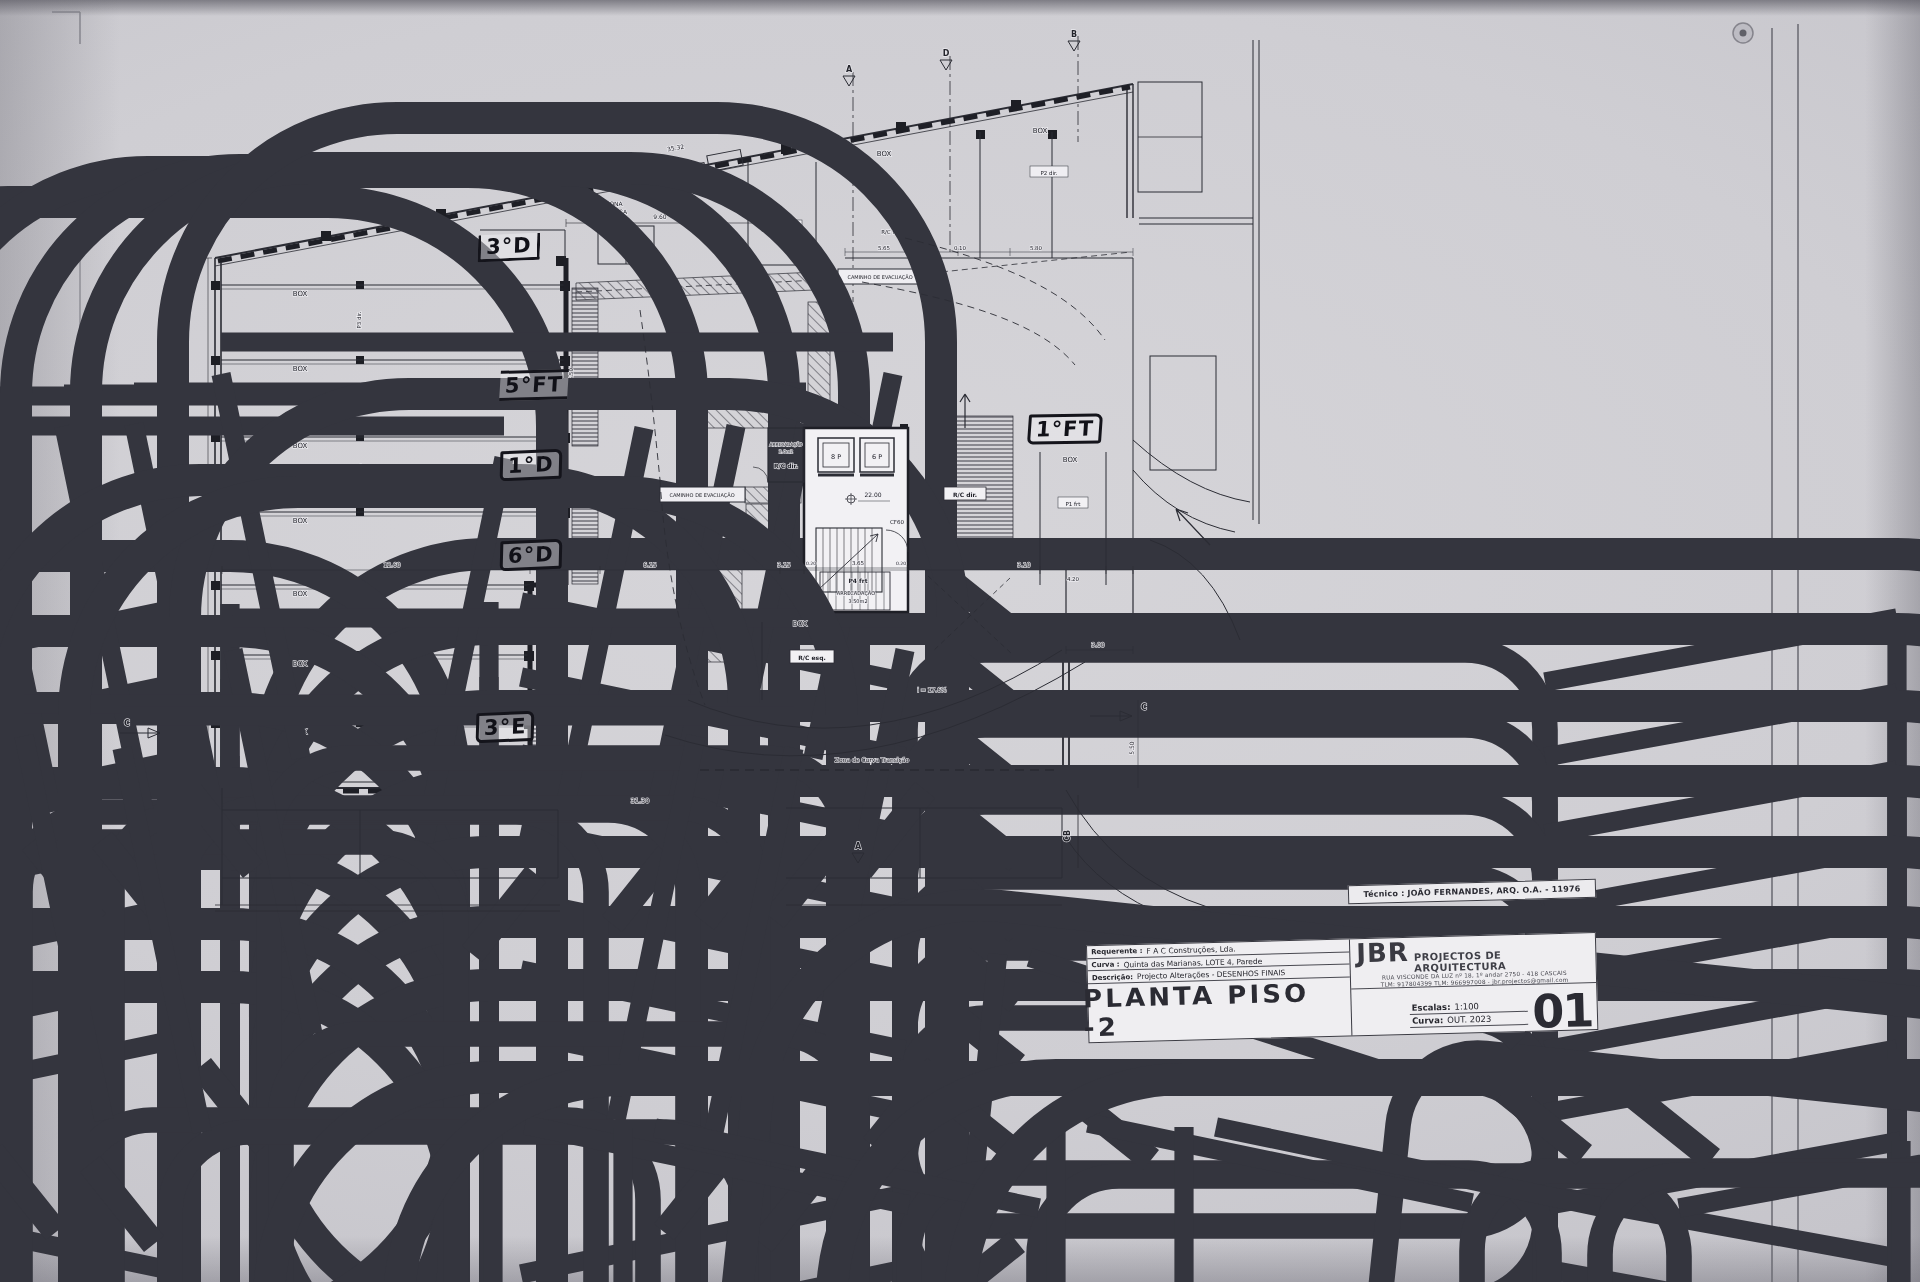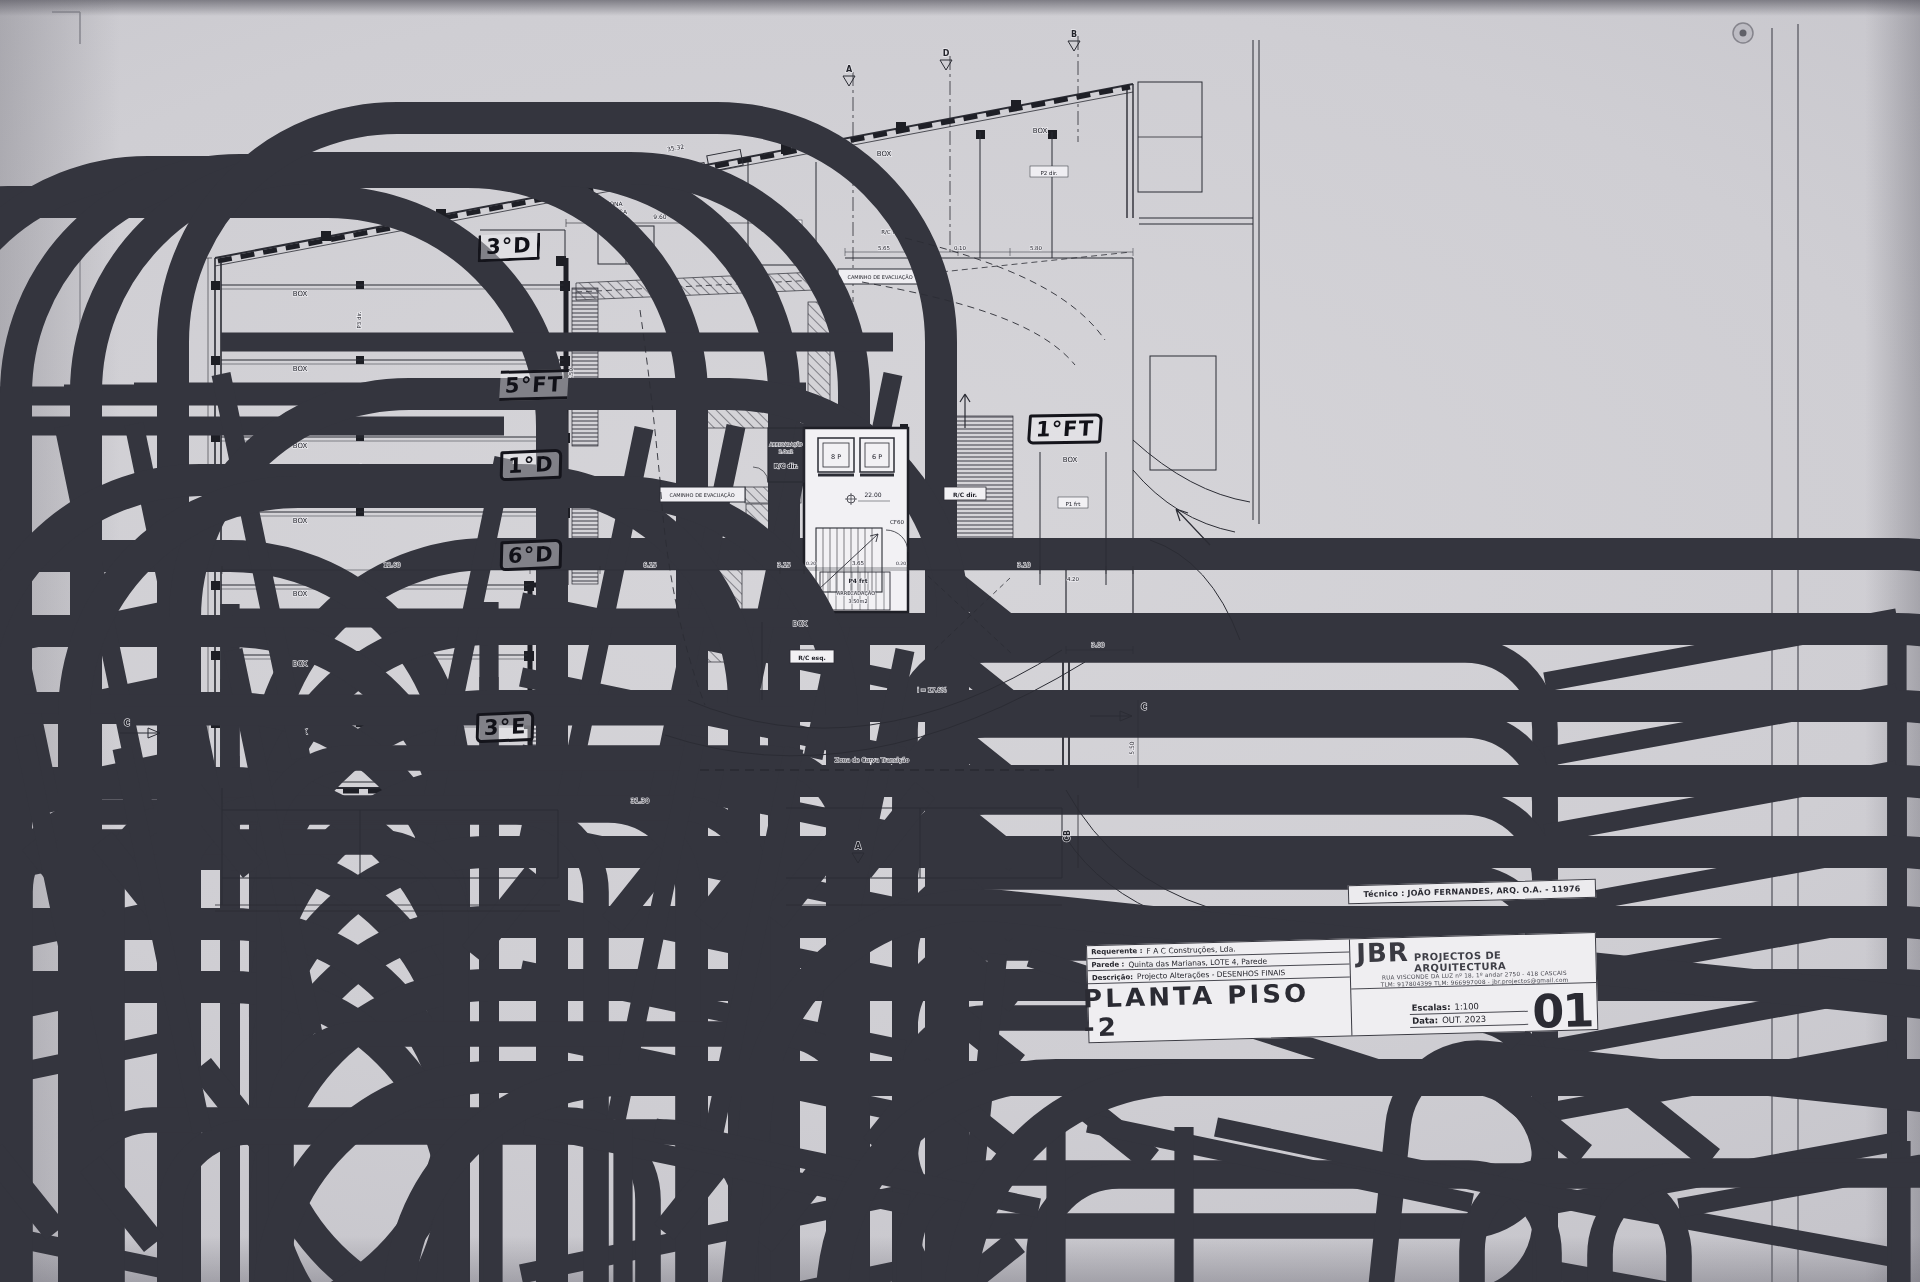--- a/index.html
+++ b/index.html
@@ -401,21 +401,21 @@
 
 <div class="tblock">
   <div class="tec-bar">Técnico : JOÃO FERNANDES, ARQ.   O.A. - 11976</div>
   <div class="main-block">
     <div class="mb-left">
       <div class="mb-row">
         <span class="lbl">Requerente :</span>
         <span>F A C Construções, Lda.</span>
       </div>
       <div class="mb-row">
-        <span class="lbl">Parede :</span>
+        <span class="lbl">Curva :</span>
         <span>Quinta das Marianas, LOTE 4, Parede</span>
       </div>
       <div class="mb-row">
         <span class="lbl">Descrição:</span>
         <span>Projecto Alterações - DESENHOS FINAIS</span>
       </div>
       <div class="mb-title">PLANTA PISO -2</div>
     </div>
     <div class="mb-right">
       <div class="firm">
@@ -426,21 +426,21 @@
         <div class="firm-small">RUA VISCONDE DA LUZ nº 18, 1º andar   2750 - 418   CASCAIS</div>
         <div class="firm-small">TLM: 917804399  TLM: 966997008  -  jbr.projectos@gmail.com</div>
       </div>
       <div class="firm-bottom">
         <div class="scale-box">
           <div class="scale-row">
             <span class="lbl">Escalas:</span>
             <span>1:100</span>
           </div>
           <div class="scale-row">
-            <span class="lbl">Data:</span>
+            <span class="lbl">Curva:</span>
             <span>OUT. 2023</span>
           </div>
         </div>
         <div class="sheet-no">01</div>
       </div>
     </div>
   </div>
 </div>
 
 </body></html>

